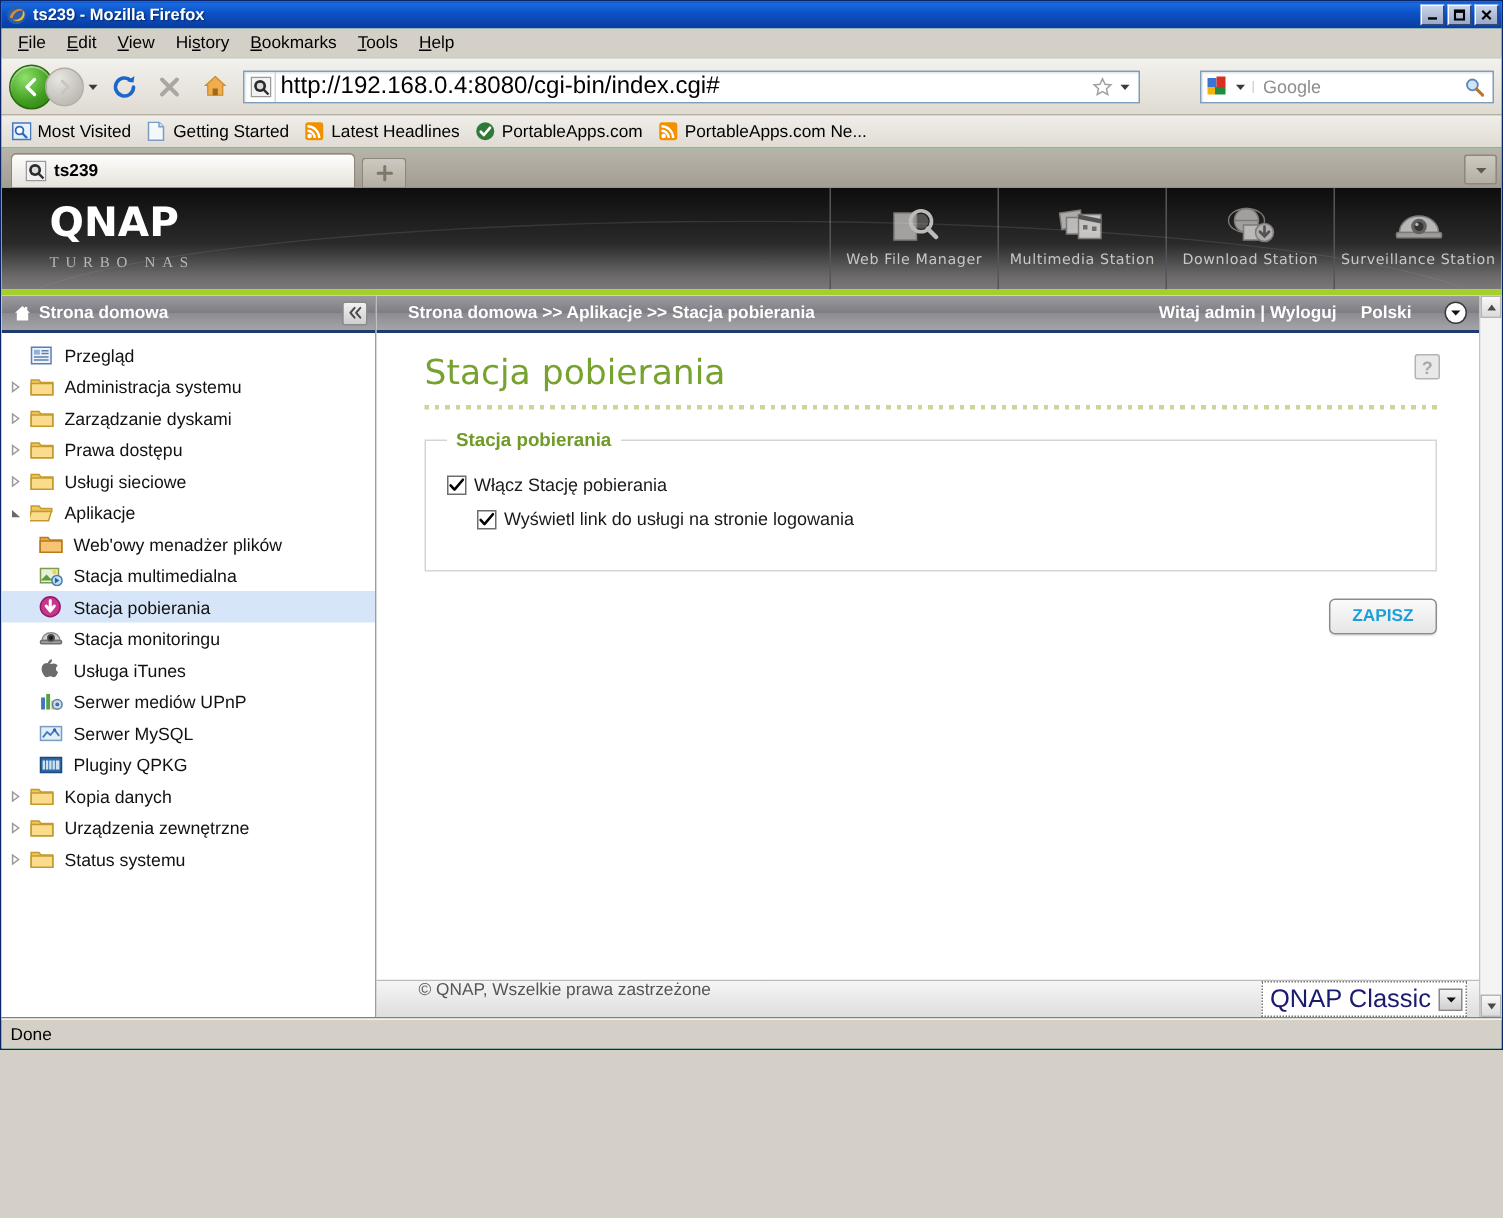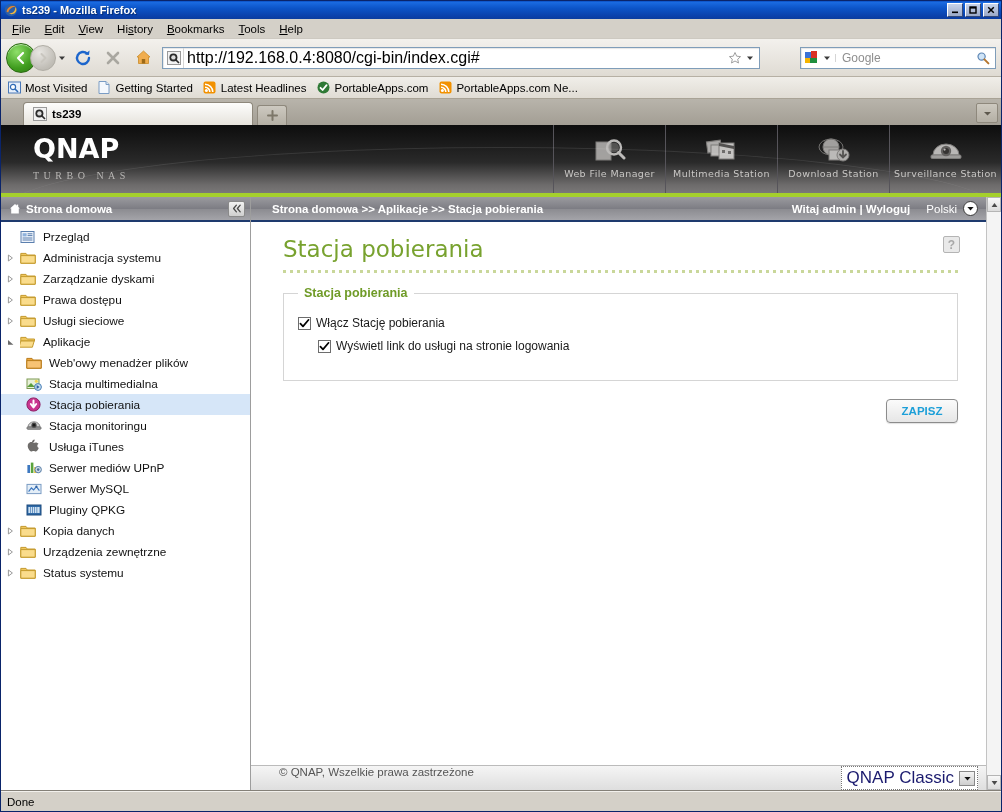--- a/index.html
+++ b/index.html
@@ -5,21 +5,21 @@
   * { box-sizing: border-box; }
   html, body {
     margin: 0; padding: 0;
     width: 1002px; height: 812px;
     overflow: hidden;
     font-family: "Liberation Sans", sans-serif;
     font-size: 12px;
     background: #d4d0c8;
   }
   .app {
-    width: 1002px; height: 812px;
+    width: 1002px; height: 700px;
     position: relative;
     background: #86efac;
     border: 1px solid #0a246a;
     display: flex; flex-direction: column;
   }
 
   
   .titlebar {
     height: 18px;
     background: linear-gradient(to bottom, #0a4ec1 0%, #1a6ae0 8%, #0c54c8 40%, #0a3fa8 88%, #0b3d9e 100%);
@@ -145,21 +145,21 @@
     border-bottom: 1px solid #a9a396;
   }
   .bm { display: flex; align-items: center; margin-right: 10px; font-size: 11.5px; color: #000; }
   .bm-ico { width: 14px; height: 14px; margin-right: 4px; display:flex;align-items:center;justify-content:center; }
 
   
   .tabstrip {
     flex: 0 0 26px; height: 26px;
     background: linear-gradient(to bottom,#b8b4ab,#a39e94);
     display: flex; align-items: flex-end;
-    padding-left: 22px;
+    padding-left: 6px;
     position: relative;
   }
   .tab {
     height: 23px; min-width: 230px;
     background: linear-gradient(to bottom,#fdfdfc,#e6e3dc);
     border: 1px solid #8e887c; border-bottom: none;
     border-radius: 4px 4px 0 0;
     display: flex; align-items: center;
     padding: 0 8px; font-size: 11.5px; font-weight: bold;
   }
@@ -268,21 +268,21 @@
   .main-head {
     height: 25px; flex: 0 0 25px;
     background: linear-gradient(to bottom,#9b9b9f,#7d7d84 50%, #8b8b90 51%, #a4a4a9);
     display: flex; align-items: center;
     padding: 0 8px 0 10px;
     color: #fff; font-size: 11.5px; font-weight: bold;
     border-bottom: 2px solid #1e3a6e;
   }
   .crumb { flex: 1; margin-left: 11px; }
   .welcome { margin-right: 16px; }
-  .lang { font-weight: normal; font-size: 11.5px; margin-right: 6px; }
+  .lang { font-weight: bold; font-size: 11.5px; margin-right: 22px; }
   .lang-dd {
     width: 15px; height: 15px; border-radius: 50%;
     background: #fff; border: 1px solid #3a3a3a;
     display: inline-flex; align-items: center; justify-content: center;
     color: #111; font-size: 8px;
   }
   .main-body { flex: 1; background: #fff; padding: 0 18px; position: relative; overflow: hidden; }
 
   .pg-title {
     color: #78a22f; font-size: 23px; padding: 14px 0 6px 14px;

